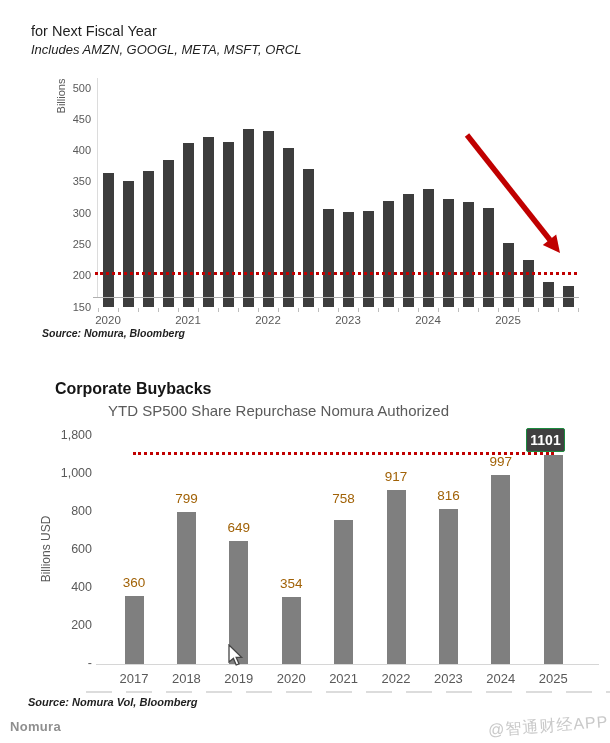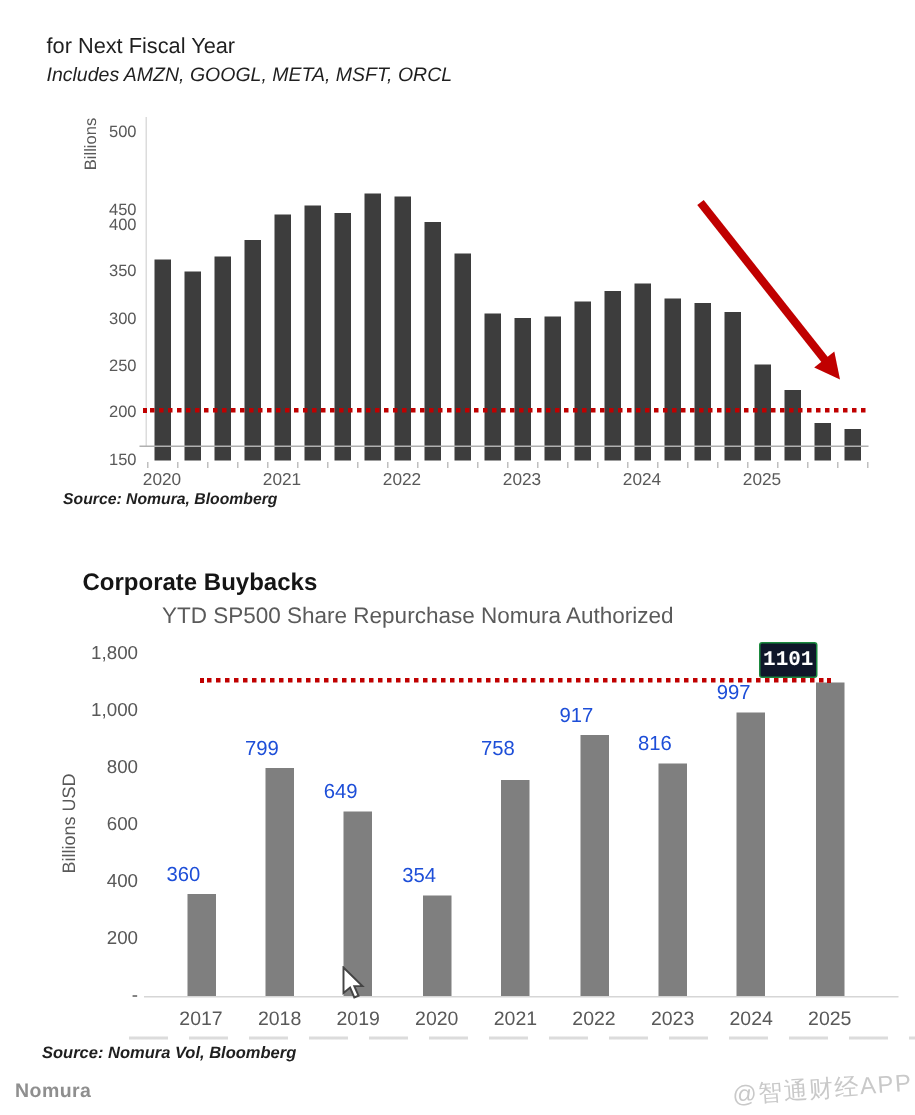--- a/index.html
+++ b/index.html
@@ -11,21 +11,21 @@
   .c1-note{left:31px;top:42px;font-size:13px;font-style:italic;color:#1f1f1f;}
   .ylab{color:#595959;font-size:11px;white-space:nowrap;}
   .rot{transform:translate(-50%,-50%) rotate(-90deg);}
   .ytick{color:#595959;text-align:right;line-height:13px;height:13px;}
   .xtick{color:#595959;text-align:center;}
   .bar{background:#3d3d3d;}
   .bar2{background:#7f7f7f;}
   .tickmark{width:1px;height:4px;background:#bfbfbf;}
   .axisline{background:#b0b0b0;}
   .dotline{border-top:3px dotted #C00000;height:0;}
-  .vallab{color:#1d4ed8;font-size:13.5px;text-align:left;}
+  .vallab{color:#a16207;font-size:13.5px;text-align:center;}
   .badge{background:#23A24A;border:1px solid #1b8a3e;border-radius:2px;color:#fff;
          font-size:14px;font-weight:bold;text-align:center;line-height:22px;}
   .source{font-size:10.5px;font-style:italic;font-weight:bold;color:#1f1f1f;}
   .c2-title{left:55px;top:380px;font-size:16px;font-weight:bold;color:#151515;}
   .c2-subtitle{left:108px;top:402px;font-size:15px;color:#5a5a5a;}
   .sep{left:86px;top:691px;width:524px;height:2px;
        background:repeating-linear-gradient(90deg,#dcdcdc 0 26px,transparent 26px 40px);}
   .brand{left:10px;top:719px;font-size:13px;font-weight:600;color:#8f8f8f;letter-spacing:.3px;}
   .watermark{right:2px;top:712px;font-size:16px;color:#c9c9c9;letter-spacing:1px;
              transform:rotate(-4deg);transform-origin:right center;}
@@ -58,21 +58,21 @@
       <div class="abs bar" style="left: 402.5px; top: 183.7px; width: 11px; height: 113.3px; background: rgb(61, 61, 61);"></div>
       <div class="abs bar" style="left: 422.5px; top: 178.7px; width: 11px; height: 118.3px; background: rgb(61, 61, 61);"></div>
       <div class="abs bar" style="left: 442.5px; top: 189.4px; width: 11px; height: 107.6px; background: rgb(61, 61, 61);"></div>
       <div class="abs bar" style="left: 462.5px; top: 191.9px; width: 11px; height: 105.1px; background: rgb(61, 61, 61);"></div>
       <div class="abs bar" style="left: 482.5px; top: 198.1px; width: 11px; height: 98.9px; background: rgb(61, 61, 61);"></div>
       <div class="abs bar" style="left: 502.5px; top: 232.6px; width: 11px; height: 64.4px; background: rgb(61, 61, 61);"></div>
       <div class="abs bar" style="left: 522.5px; top: 250.1px; width: 11px; height: 46.9px; background: rgb(61, 61, 61);"></div>
       <div class="abs bar" style="left: 542.5px; top: 272px; width: 11px; height: 25px; background: rgb(61, 61, 61);"></div>
       <div class="abs bar" style="left: 562.5px; top: 275.7px; width: 11px; height: 21.3px; background: rgb(61, 61, 61);"></div>
       <div class="abs ytick" style="left: 46px; width: 45px; top: 71.5px; font-size: 11px;">500</div>
-      <div class="abs ytick" style="left: 46px; width: 45px; top: 102.8px; font-size: 11px; margin-top: 21px;">450</div>
+      <div class="abs ytick" style="left: 46px; width: 45px; top: 102.8px; font-size: 11px;">450</div>
       <div class="abs ytick" style="left: 46px; width: 45px; top: 134.1px; font-size: 11px;">400</div>
       <div class="abs ytick" style="left: 46px; width: 45px; top: 165.4px; font-size: 11px;">350</div>
       <div class="abs ytick" style="left: 46px; width: 45px; top: 196.6px; font-size: 11px;">300</div>
       <div class="abs ytick" style="left: 46px; width: 45px; top: 227.9px; font-size: 11px;">250</div>
       <div class="abs ytick" style="left: 46px; width: 45px; top: 259.2px; font-size: 11px;">200</div>
       <div class="abs ytick" style="left: 46px; width: 45px; top: 290.5px; font-size: 11px;">150</div>
       <div class="abs tickmark" style="left: 98px; top: 298px;"></div>
       <div class="abs tickmark" style="left: 118px; top: 298px;"></div>
       <div class="abs tickmark" style="left: 138px; top: 298px;"></div>
       <div class="abs tickmark" style="left: 158px; top: 298px;"></div>
@@ -128,21 +128,21 @@
       <div class="abs vallab" style="left: 268.2px; top: 575.7px; width: 46px;">354</div>
       <div class="abs bar2" style="left: 334.1px; top: 520px; width: 19px; height: 144px; background: rgb(127, 127, 127);"></div>
       <div class="abs vallab" style="left: 320.6px; top: 491px; width: 46px;">758</div>
       <div class="abs bar2" style="left: 386.5px; top: 489.8px; width: 19px; height: 174.2px; background: rgb(127, 127, 127);"></div>
       <div class="abs vallab" style="left: 373px; top: 468.8px; width: 46px;">917</div>
       <div class="abs bar2" style="left: 438.9px; top: 509px; width: 19px; height: 155px; background: rgb(127, 127, 127);"></div>
       <div class="abs vallab" style="left: 425.4px; top: 488px; width: 46px;">816</div>
       <div class="abs bar2" style="left: 491.3px; top: 474.6px; width: 19px; height: 189.4px; background: rgb(127, 127, 127);"></div>
       <div class="abs vallab" style="left: 477.8px; top: 453.6px; width: 46px;">997</div>
       <div class="abs bar2" style="left: 543.7px; top: 454.8px; width: 19px; height: 209.2px; background: rgb(127, 127, 127);"></div>
-      <div class="abs badge" style="left: 506px; top: 427.8px; width: 37px; height: 22px; background: #0f172a; font-family: Liberation Mono, monospace;">1101</div>
+      <div class="abs badge" style="left: 526px; top: 427.8px; width: 37px; height: 22px; background: #404040;">1101</div>
       <div class="abs ytick" style="left: 42px; width: 50px; top: 428.5px; font-size: 12.5px;">1,800</div>
       <div class="abs ytick" style="left: 42px; width: 50px; top: 466.5px; font-size: 12.5px;">1,000</div>
       <div class="abs ytick" style="left: 42px; width: 50px; top: 504.5px; font-size: 12.5px;">800</div>
       <div class="abs ytick" style="left: 42px; width: 50px; top: 542.5px; font-size: 12.5px;">600</div>
       <div class="abs ytick" style="left: 42px; width: 50px; top: 580.5px; font-size: 12.5px;">400</div>
       <div class="abs ytick" style="left: 42px; width: 50px; top: 618.5px; font-size: 12.5px;">200</div>
       <div class="abs ytick" style="left: 42px; width: 50px; top: 656.5px; font-size: 12.5px;">-</div>
       <div class="abs xtick" style="left: 108px; top: 671px; width: 52px; font-size: 13px;">2017</div>
       <div class="abs xtick" style="left: 160.4px; top: 671px; width: 52px; font-size: 13px;">2018</div>
       <div class="abs xtick" style="left: 212.8px; top: 671px; width: 52px; font-size: 13px;">2019</div>

